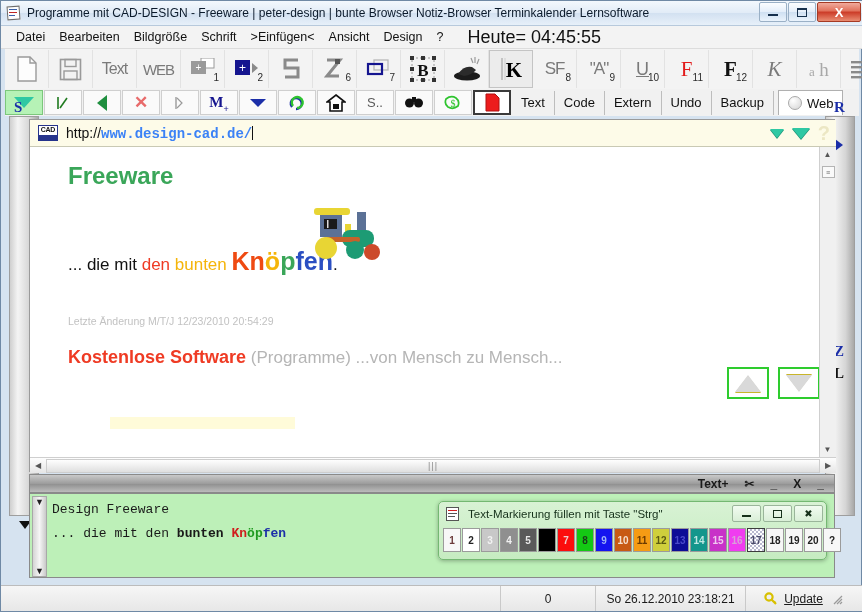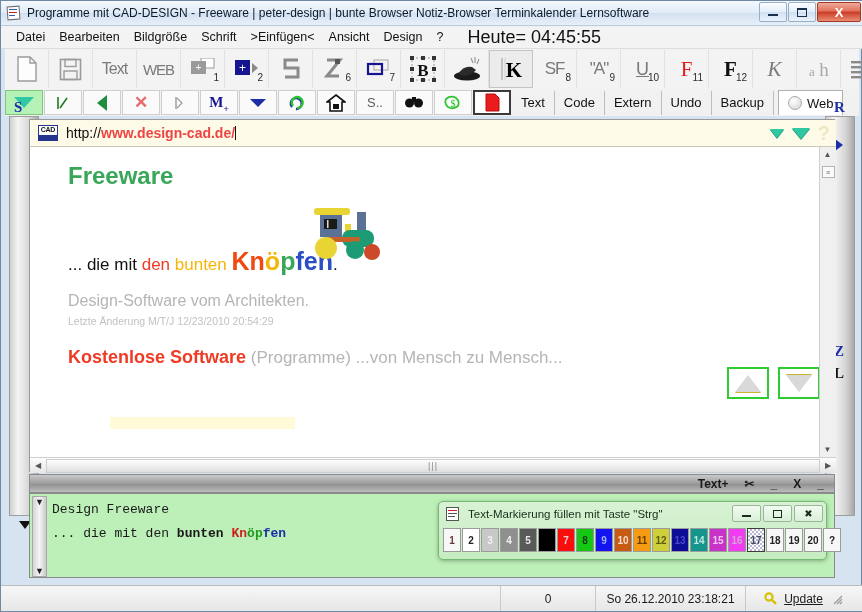--- a/index.html
+++ b/index.html
@@ -148,21 +148,21 @@
   }
   #cad-badge {
     width: 20px; height: 16px; margin-left: 8px; margin-right: 8px;
     background: #fff; border: 1px solid #26348c;
     display:flex; flex-direction: column; align-items:center; justify-content:flex-start;
     flex: 0 0 auto;
   }
   #cad-badge .lbl { font-size: 7px; font-weight: bold; color:#111; line-height:8px; letter-spacing:-0.3px;}
   #cad-badge .bar { width: 100%; height: 5px; background: #26348c; margin-top:1px; }
   #url-text { font-size: 14px; color: #111; white-space: nowrap; font-family: "Liberation Sans", sans-serif;}
-  #url-text b { color: #ef4444; }
+  #url-text b { color: #3b82f6; font-family: Liberation Mono, monospace; }
   #url-caret { display:inline-block; width:1px; height:14px; background:#111; vertical-align:-2px; }
   .url-arrow { width:0;height:0;border-left:9px solid transparent;border-right:9px solid transparent;
                border-top:11px solid #2fc8a3; filter: drop-shadow(0 1px 0 #1a8f73); }
   .url-arrow.small { border-left-width:7px;border-right-width:7px;border-top-width:9px; }
   #url-q { font-size:20px; font-weight:bold; color:#ece7c4; margin: 0 6px 0 8px; }
 
   #page-area {
     position: absolute; left: 0; top: 27px; width: 806px; height: 326px; background: #fff;
     overflow: hidden;
   }
@@ -590,21 +590,20 @@
           <rect x="29" y="18" width="1.5" height="8" fill="#dcdcdc"></rect>
           <rect x="59" y="10" width="9" height="20" fill="#5b7196"></rect>
           <rect x="47" y="22" width="6" height="8" fill="#e8d534"></rect>
           <rect x="44" y="28" width="32" height="17" rx="8" fill="#1d9b74"></rect>
           <rect x="26" y="35" width="36" height="5" rx="2" fill="#c4622a"></rect>
           <circle cx="28" cy="46" r="11" fill="#e8d534"></circle>
           <circle cx="57" cy="48" r="9" fill="#1d9b74"></circle>
           <circle cx="74" cy="50" r="8" fill="#cc4a2a"></circle>
         </svg>
 
-        <div id="subline">Design-Software vom Architekten.</div>
         <div id="changed">Letzte Änderung M/T/J 12/23/2010 20:54:29</div>
 
         <div id="kostenlos"><span class="k">Kostenlose Software</span><span class="g"> (Programme) ...von Mensch zu Mensch...</span></div>
 
         <div id="yellowbar"></div>
 
         <div class="navbtn" style="left:697px;top:220px;">
           <span class="tri-up"></span>
         </div>
         <div class="navbtn" style="left:748px;top:220px;">

